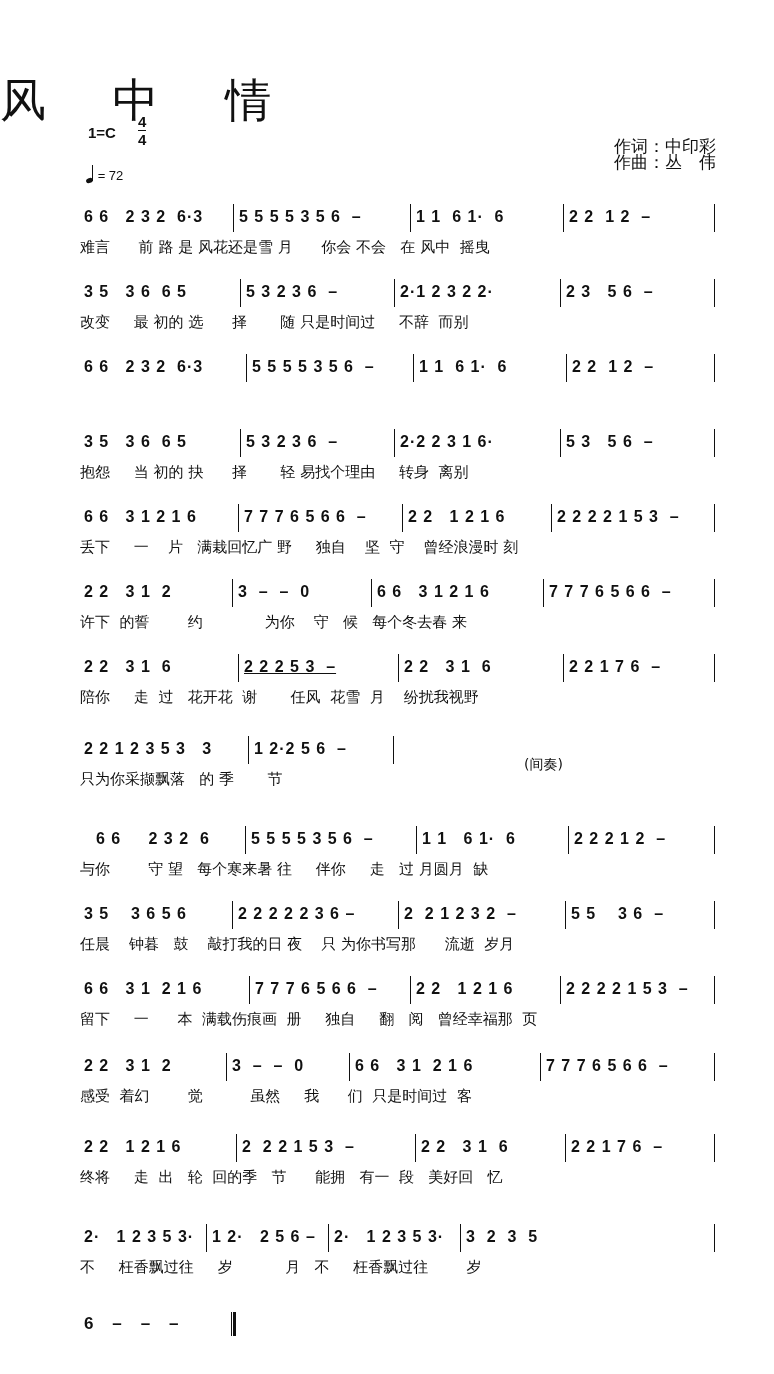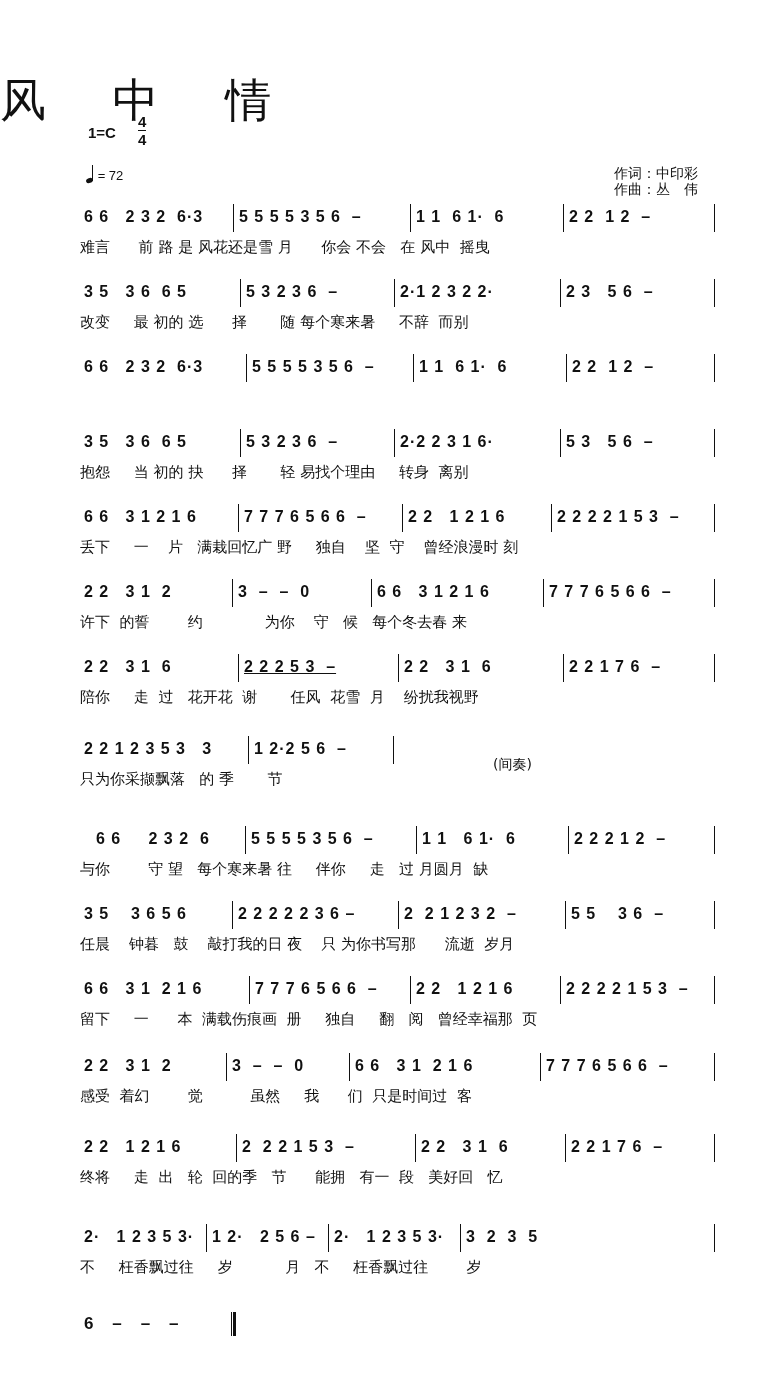--- a/index.html
+++ b/index.html
@@ -11,34 +11,34 @@
   .key { position:absolute; left:88px; top:124px; font-size:15px; font-weight:bold;
          font-family:"Liberation Sans",sans-serif; }
   .timesig { position:absolute; left:138px; top:114px; font-size:15px; font-weight:bold; line-height:15px;
              text-align:center; font-family:"Liberation Sans",sans-serif; }
   .timesig .bar { display:block; height:1px; background:#111; margin:1px 0; }
   .tempo { position:absolute; left:86px; top:154px; font-size:13px; font-family:"Liberation Sans",sans-serif;margin-top:11px; }
   .tempo .note { display:inline-block; position:relative; width:8px; height:18px; vertical-align:bottom; }
   .tempo .note:before { content:""; position:absolute; left:0; bottom:0; width:7px; height:5px;
                         background:#111; border-radius:50%; transform:rotate(-20deg); }
   .tempo .note:after { content:""; position:absolute; left:6px; bottom:2px; width:1px; height:16px; background:#111; }
-  .credits { position:absolute; left:614px; top:138px; font-size:14px; line-height:16px;
-             font-family:"DejaVu Sans",sans-serif;margin-top:27px; }
+  .credits { position:absolute; left:614px; top:138px; font-size:17px; line-height:16px;
+             font-family:"DejaVu Sans",sans-serif; }
   .line { position:absolute; left:0; width:774px; height:70px; }
   .notes { position:absolute; left:84px; top:0; height:26px; font-family:"Liberation Sans",sans-serif;
            font-weight:bold; font-size:16px; white-space:pre; letter-spacing:1px; }
   .lyrics { position:absolute; left:80px; top:30px; font-size:15px; white-space:pre;
             font-family:"DejaVu Sans",sans-serif; letter-spacing:0px; }
   .barline { position:absolute; top:-4px; width:1px; height:28px; background:#111; }
   .seg { position:absolute; top:0; }
   .final { position:absolute; top:1314px; left:84px; font-family:"Liberation Sans",sans-serif;
            font-weight:bold; font-size:17px; white-space:pre; }
   .dbl { position:absolute; top:1312px; left:231px; width:5px; height:24px;
          border-left:1px solid #111; border-right:3px solid #111; box-sizing:border-box; }
-  .interlude { position:absolute; left:493px; top:756px; font-size:14px; }
+  .interlude { position:absolute; left:524px; top:756px; font-size:14px; }
 </style>
 </head>
 <body>
 
 <div class="title">风 中 情</div>
 
 <div class="key">1=C</div>
 <div class="timesig">
   <span>4</span>
   <span class="bar"></span>
@@ -67,21 +67,21 @@
     </div>
     <div class="line" style="top: 283px;">
       <div class="seg notes" style="left: 84px;">3 5   3 6  6 5</div>
       <div class="barline" style="left: 240px;"></div>
       <div class="seg notes" style="left: 246px;">5 3 2 3 6  –</div>
       <div class="barline" style="left: 394px;"></div>
       <div class="seg notes" style="left: 400px;">2·1 2 3 2 2·</div>
       <div class="barline" style="left: 560px;"></div>
       <div class="seg notes" style="left: 566px;">2 3   5 6  –</div>
       <div class="barline" style="left: 714px;"></div>
-      <div class="lyrics">改变     最 初的 选      择       随 每个寒来暑     不辞  而别</div>
+      <div class="lyrics">改变     最 初的 选      择       随 只是时间过     不辞  而别</div>
     </div>
     <div class="line" style="top: 358px;">
       <div class="seg notes" style="left: 84px;">6 6   2 3 2  6·3</div>
       <div class="barline" style="left: 246px;"></div>
       <div class="seg notes" style="left: 252px;">5 5 5 5 3 5 6  –</div>
       <div class="barline" style="left: 413px;"></div>
       <div class="seg notes" style="left: 419px;">1 1  6 1·  6</div>
       <div class="barline" style="left: 566px;"></div>
       <div class="seg notes" style="left: 572px;">2 2  1 2  –</div>
       <div class="barline" style="left: 714px;"></div>

